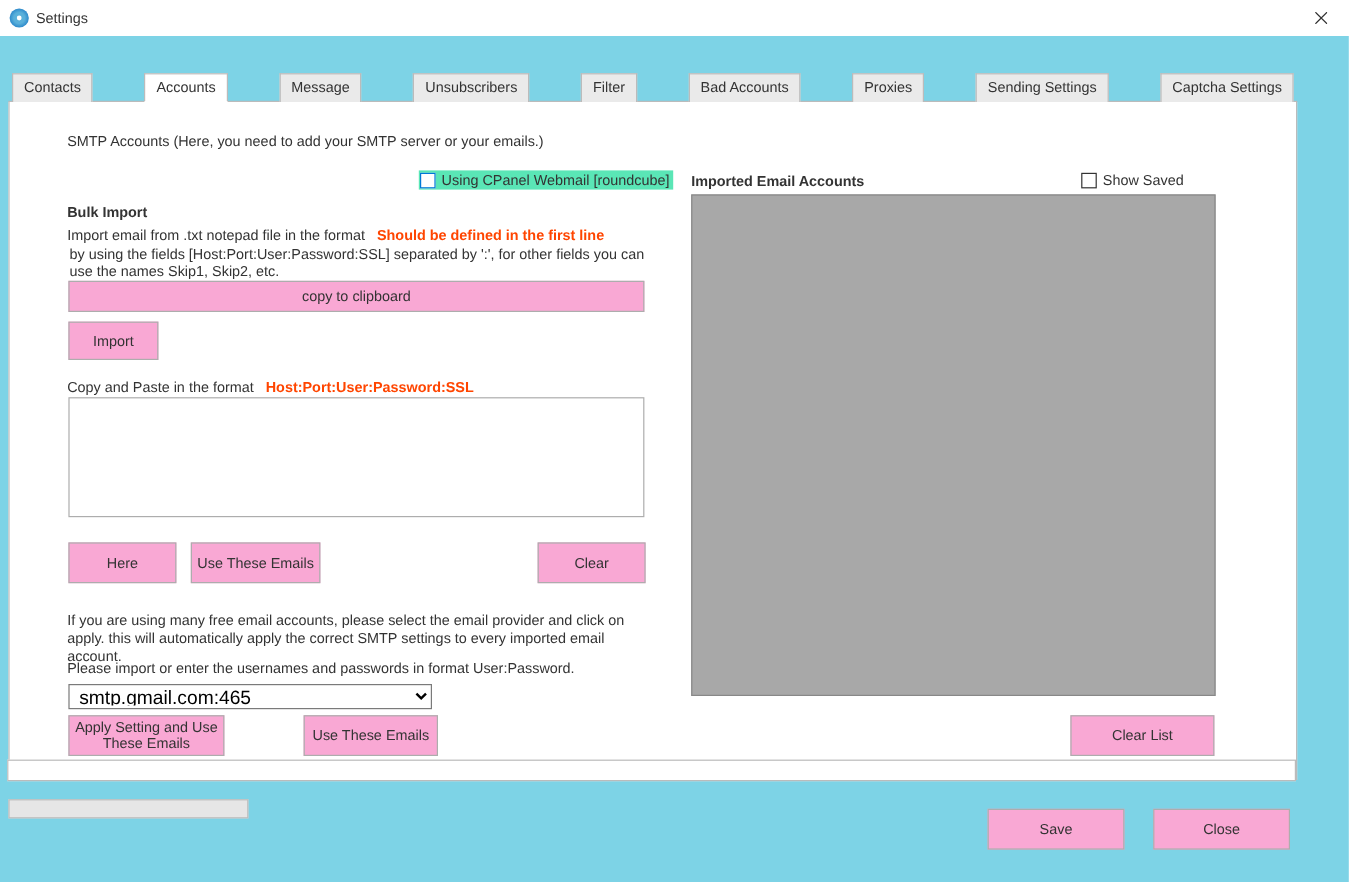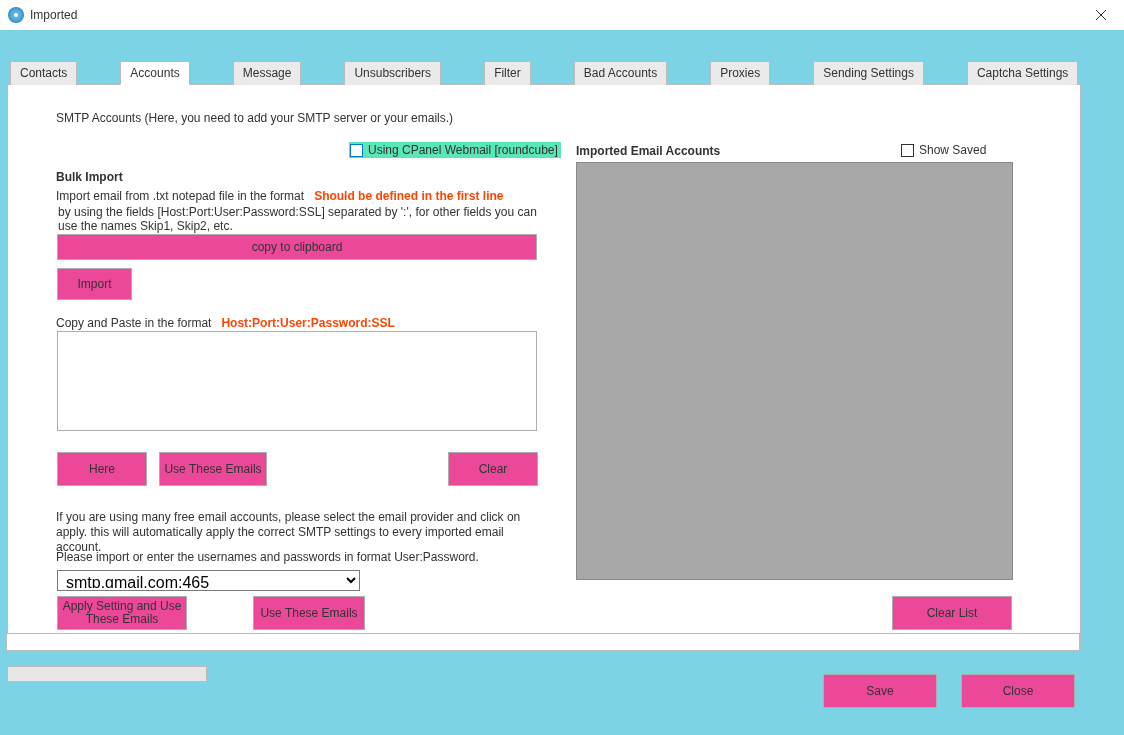--- a/index.html
+++ b/index.html
@@ -10,38 +10,38 @@
     .titlebar .title { font-size: 12px; color: #333; flex: 1; }
     .titlebar .close { width: 46px; height: 30px; display: flex; align-items: center; justify-content: center; cursor: pointer; margin-right: -8px; }
     .titlebar .close svg { width: 10px; height: 10px; stroke: #333; stroke-width: 1; }
     .client { position: absolute; top: 30px; left: 0; right: 0; bottom: 0; background: #7dd3e6; padding: 7px; }
     .notebook { position: absolute; left: 7px; top: 30px; width: 1074px; }
     .tabs { display: flex; border-bottom: 1px solid #bbb; padding-left: 4px; gap: 44px; }
     .tab { font-size: 12px; color: #333; padding: 4px 9px; background: #eaeaea; border: 1px solid #bbb; border-bottom: none; margin-left: -1px; cursor: pointer; position: relative; top: 1px; }
     .tab.active { background: #fff; border-bottom: 1px solid #fff; }
     .tabpanel { background: #fff; border: 1px solid #bbb; border-top: none; width: 1074px; height: 565px; position: relative; font-size: 12px; color: #333; }
     .tabpanel .lbl { position: absolute; }
-    .btn { background: #ec4899; border: 1px solid #adadad; font-size: 12px; color: #333; cursor: pointer; display: flex; align-items: center; justify-content: center; }
+    .btn { background: #f9a8d4; border: 1px solid #adadad; font-size: 12px; color: #333; cursor: pointer; display: flex; align-items: center; justify-content: center; }
     .wide-btn { position: absolute; }
     .chk { display: inline-flex; align-items: center; cursor: pointer; }
     .chk .box { width: 13px; height: 13px; border: 1px solid #333; background: #fff; margin-right: 5px; }
     .chk.hl .box { border-color: #0078d7; }
     .chk.hl { background: #5ae6b6; padding: 1px 3px 1px 1px; }
     .textarea { position: absolute; border: 1px solid #adadad; background: #fff; resize: none; font-size: 12px; padding: 2px; }
     .select { position: absolute; border: 1px solid #7a7a7a; background: #fff; font-size: 16px; padding: 2px 4px; }
     .importlist { position: absolute; background: #a8a8a8; border: 1px solid #888; }
     .orange { color: #ff4500; font-weight: bold; }
     .footer-bar { position: absolute; left: -1px; bottom: -1px; background: #fff; border: 1px solid #bbb; width: 1074px; height: 18px; }
   </style>
 </head>
 <body>
 
 <div class="titlebar">
   <div class="icon"></div>
-  <div class="title">Imported</div>
+  <div class="title">Settings</div>
   <div class="close">
     <svg viewBox="0 0 10 10">
         <path d="M0 0 L10 10 M10 0 L0 10"></path>
       </svg>
   </div>
 </div>
 
 <div class="client">
 
   <div class="notebook">

